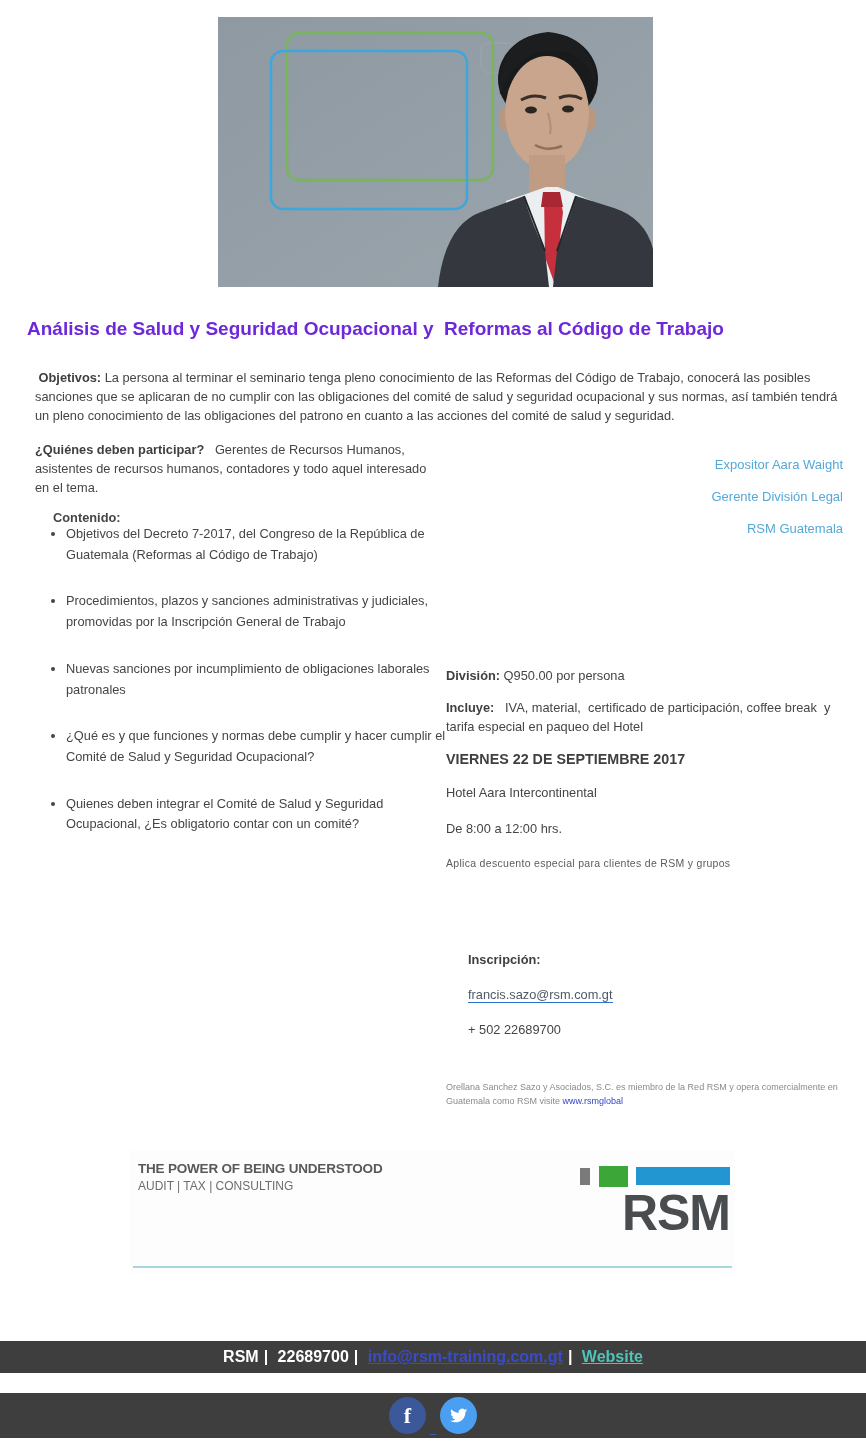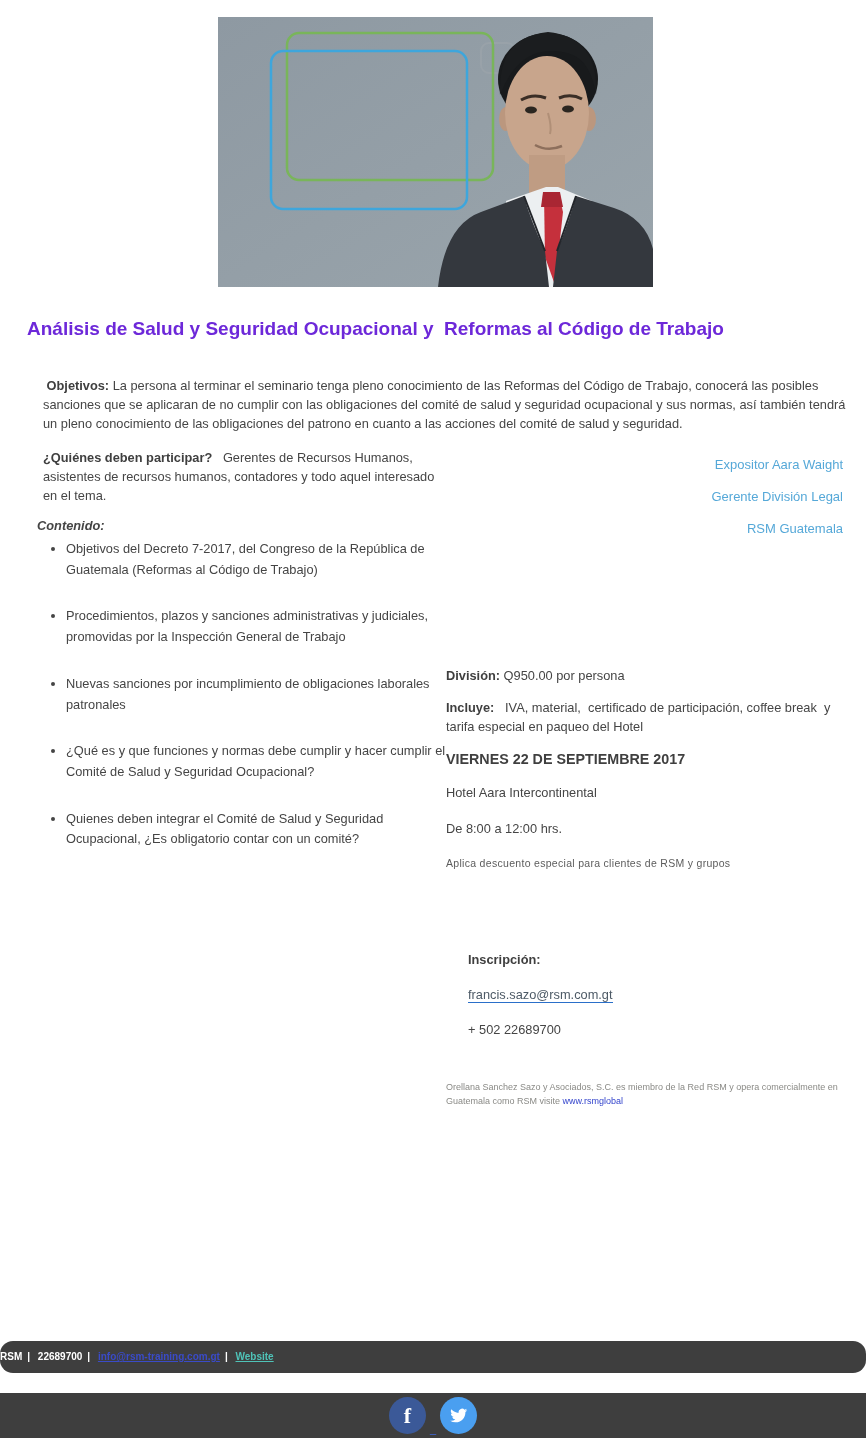--- a/index.html
+++ b/index.html
@@ -8,28 +8,28 @@
 
   
   .hero{position:absolute;left:218px;top:17px;width:435px;height:270px;}
   .hero svg{display:block;}
 
   
   .title{position:absolute;left:27px;top:318px;width:812px;margin:0;
          font-size:19px;font-weight:bold;color:#6d28d9;white-space:pre-wrap;}
 
   
-  .para{font-size:12.8px;line-height:1.5;white-space:pre-wrap;margin:16px;}
+  .para{font-size:12.8px;line-height:1.5;white-space:pre-wrap;margin:8px;}
   .objetivos{position:absolute;left:27px;top:360px;width:810px;}
   .participants{position:absolute;left:27px;top:432px;width:402px;}
-  .contenido-label{position:absolute;left:21px;top:500px;font-weight:bold;font-style:italic;}
+  .contenido-label{position:absolute;left:45px;top:500px;font-weight:bold;}
   b{color:#3f3f3f;}
 
   .bullets{position:absolute;left:46px;top:524px;width:392px;margin:0;padding:0 0 0 20px;}
-  .bullets li{font-size:12.8px;line-height:1.62;margin:15px 0 26px 0;color:#454545;}
+  .bullets li{font-size:12.8px;line-height:1.62;margin:0 0 26px 0;color:#454545;}
 
   
   .expositor{position:absolute;left:446px;top:458px;width:397px;text-align:right;color:#55a8d8;}
   .expositor p{margin:0 0 17px 0;font-size:13px;line-height:1.15;}
 
   
   .details{position:absolute;left:446px;top:666px;width:402px;}
   .details .line{margin:0 0 13px 0;}
   .details .incluye{margin-bottom:14px;}
   .event-date{font-size:14.3px;font-weight:bold;color:#3f3f3f;margin:4px 0 16px 0;}
@@ -53,22 +53,22 @@
   .services{position:absolute;left:8px;top:29px;font-size:12px;color:#6b6e70;}
   .blk{position:absolute;}
   .blk-gray{left:450px;top:18px;width:10px;height:17px;background:#7a7a7a;}
   .blk-green{left:469px;top:16px;width:29px;height:21px;background:#3da639;}
   .blk-blue{left:506px;top:17px;width:94px;height:18px;background:#2196d1;}
   .rsm-big{position:absolute;right:5px;top:38px;font-size:50px;font-weight:bold;color:#4a4d4f;letter-spacing:-1px;line-height:1;}
   .logo-rule{position:absolute;left:3px;right:3px;top:116px;height:2px;background:#a7d6dd;}
 
   
   .footer-bar{position:absolute;left:0;width:866px;background:#3e3e3e;color:#ffffff;}
-  .footer-contact{top:1341px;height:32px;line-height:32px;text-align:left;
-                  font-size:10px;font-weight:bold;border-radius:13px;}
+  .footer-contact{top:1341px;height:32px;line-height:32px;text-align:center;
+                  font-size:16px;font-weight:bold;}
   .footer-contact .sep{margin:0 5px;}
   .footer-email{color:#3a4bc8;text-decoration:underline;cursor:pointer;}
   .footer-site{color:#4fc3b8;text-decoration:underline;cursor:pointer;}
   .footer-social{top:1393px;height:45px;display:flex;align-items:center;justify-content:center;gap:4px;}
   .soc{width:37px;height:37px;border-radius:50%;display:flex;align-items:center;justify-content:center;cursor:pointer;}
   .fb{background:#3b5998;}
   .tw{background:#4a9ff0;}
   .fb span{color:#fff;font-weight:bold;font-size:22px;font-family:"Liberation Serif",serif;}
   .artifact{color:#4169e1;font-size:11px;align-self:flex-end;margin-bottom:3px;}
 </style>
@@ -115,21 +115,21 @@
 
   <h1 class="title">Análisis de Salud y Seguridad Ocupacional y  Reformas al Código de Trabajo</h1>
 
   <p class="para objetivos"><b> Objetivos:</b><span> La persona al terminar el seminario tenga pleno conocimiento de las Reformas del Código de Trabajo, conocerá las posibles sanciones que se aplicaran de no cumplir con las obligaciones del comité de salud y seguridad ocupacional y sus normas, así también tendrá un pleno conocimiento de las obligaciones del patrono en cuanto a las acciones del comité de salud y seguridad.</span></p>
 
   <p class="para participants"><b>¿Quiénes deben participar?</b><span>   Gerentes de Recursos Humanos, asistentes de recursos humanos, contadores y todo aquel interesado en el tema.</span></p>
 
   <p class="para contenido-label">Contenido:</p>
   <ul class="bullets">
     <li>Objetivos del Decreto 7-2017, del Congreso de la República de Guatemala (Reformas al Código de Trabajo)</li>
-    <li>Procedimientos, plazos y sanciones administrativas y judiciales, promovidas por la Inspección General de Trabajo</li>
+    <li>Procedimientos, plazos y sanciones administrativas y judiciales, promovidas por la Inscripción General de Trabajo</li>
     <li>Nuevas sanciones por incumplimiento de obligaciones laborales patronales</li>
     <li>¿Qué es y que funciones y normas  debe cumplir y hacer cumplir el Comité de Salud y Seguridad Ocupacional?</li>
     <li>Quienes deben integrar el Comité de Salud y Seguridad Ocupacional, ¿Es obligatorio contar con un comité?</li>
   </ul>
 
   <div class="expositor">
     <p>Expositor Aara Waight</p>
     <p>Gerente División Legal</p>
     <p>RSM Guatemala</p>
   </div>
@@ -144,20 +144,29 @@
   </div>
 
   <div class="inscripcion">
     <p class="para"><b>Inscripción:</b></p>
     <p class="para"><a class="email-link">francis.sazo@rsm.com.gt</a></p>
     <p class="para phone">+ 502 22689700</p>
   </div>
 
   <p class="fineprint"><span>Orellana Sanchez Sazo y Asociados, S.C. es miembro de la Red RSM y opera comercialmente en Guatemala como RSM visite </span><a>www.rsmglobal</a></p>
 
+  <div class="logo-box">
+    <div class="tagline">THE POWER OF BEING UNDERSTOOD</div>
+    <div class="services">AUDIT | TAX | CONSULTING</div>
+    <div class="blk blk-gray"></div>
+    <div class="blk blk-green"></div>
+    <div class="blk blk-blue"></div>
+    <div class="rsm-big">RSM</div>
+    <div class="logo-rule"></div>
+  </div>
 
   <div class="footer-bar footer-contact">
     <span>RSM</span><span class="sep">|</span>
     <span>22689700</span><span class="sep">|</span>
     <a class="footer-email">info@rsm-training.com.gt</a><span class="sep">|</span>
     <a class="footer-site">Website</a>
   </div>
 
   <div class="footer-bar footer-social">
     <div class="soc fb">

